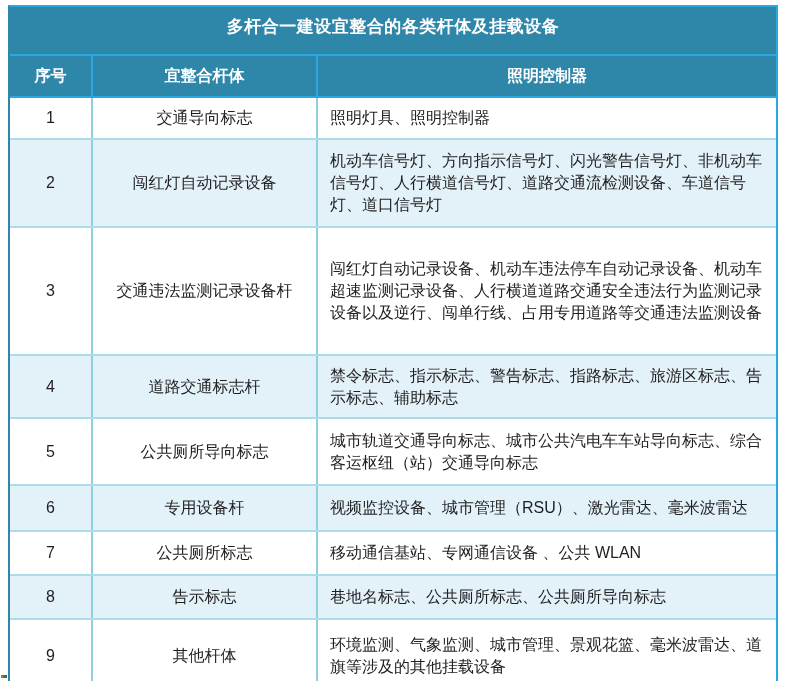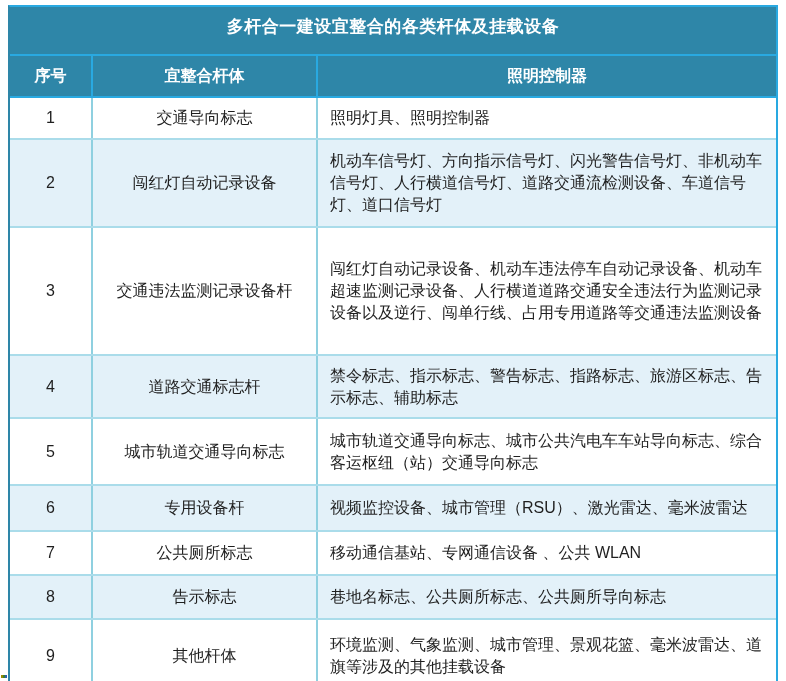--- a/index.html
+++ b/index.html
@@ -118,21 +118,21 @@
         <td class="col-pole">交通违法监测记录设备杆</td>
         <td class="col-devices">闯红灯自动记录设备、机动车违法停车自动记录设备、机动车超速监测记录设备、人行横道道路交通安全违法行为监测记录设备以及逆行、闯单行线、占用专用道路等交通违法监测设备</td>
       </tr>
       <tr class="alt">
         <td class="col-no">4</td>
         <td class="col-pole">道路交通标志杆</td>
         <td class="col-devices">禁令标志、指示标志、警告标志、指路标志、旅游区标志、告示标志、辅助标志</td>
       </tr>
       <tr>
         <td class="col-no">5</td>
-        <td class="col-pole">城市轨道交通导向标志</td>
+        <td class="col-pole">公共厕所导向标志</td>
         <td class="col-devices">城市轨道交通导向标志、城市公共汽电车车站导向标志、综合客运枢纽（站）交通导向标志</td>
       </tr>
       <tr class="alt">
         <td class="col-no">6</td>
         <td class="col-pole">专用设备杆</td>
         <td class="col-devices">视频监控设备、城市管理（RSU）、激光雷达、毫米波雷达</td>
       </tr>
       <tr>
         <td class="col-no">7</td>
         <td class="col-pole">公共厕所标志</td>

